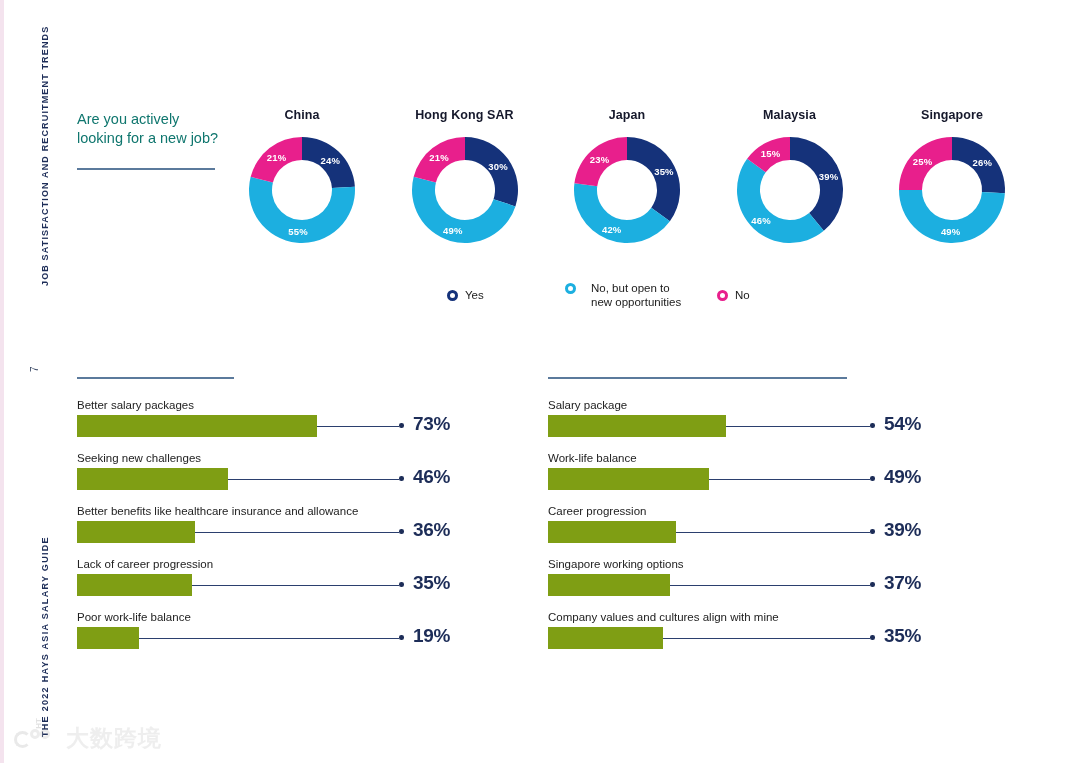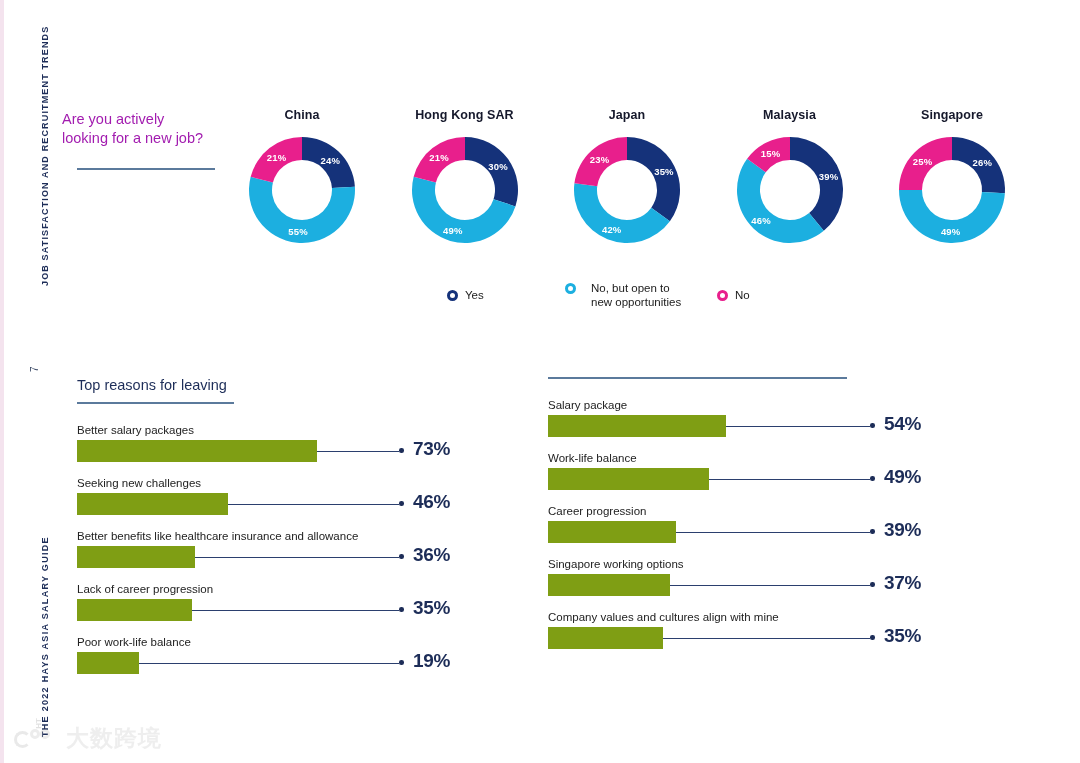--- a/index.html
+++ b/index.html
@@ -38,22 +38,22 @@
   #vtext-bot  { left: 40px; top: 737px; letter-spacing: 1.3px; }
   #page-number {
     position: absolute; left: 29px; top: 372px;
     transform-origin: 0 0;
     transform: rotate(-90deg);
     color: #3b4a66; font-size: 10px;
   }
 
   
   #question {
-    position: absolute; left: 62px; top: 110px; width: 150px;
-    color: #a21caf; font-size: 14.5px; line-height: 1.32;
+    position: absolute; left: 77px; top: 110px; width: 150px;
+    color: #0f766e; font-size: 14.5px; line-height: 1.32;
   }
   #question-rule {
     position: absolute; left: 77px; top: 168px;
     width: 138px; height: 2px; background: #5b7a9c;
   }
 
   
   #donut-row {
     position: absolute; left: 232px; top: 108px;
     width: 790px; height: 165px;
@@ -256,21 +256,20 @@
         <span class="legend-text">No, but open to
 new opportunities</span>
       </div>
       <div class="legend-item" id="legend-no">
         <span class="legend-dot" style="border-color: rgb(232, 31, 140);"></span>
         <span class="legend-text">No</span>
       </div>
     </div>
 
   <div class="panel" id="panel-leaving">
-    <div class="panel-title">Top reasons for leaving</div>
     <div class="panel-rule"></div>
     <div class="rows">
         <div class="reason-row">
           <div class="reason-label">Better salary packages</div>
           <div class="bar-line">
             <div class="bar" style="width: 240px; background: rgb(127, 158, 20);"></div>
             <div class="leader" style="left: 240px; width: 82px;"></div>
             <div class="leader-dot" style="left: 322px;"></div>
             <div class="reason-value" style="left: 336px;">73%</div>
           </div>

